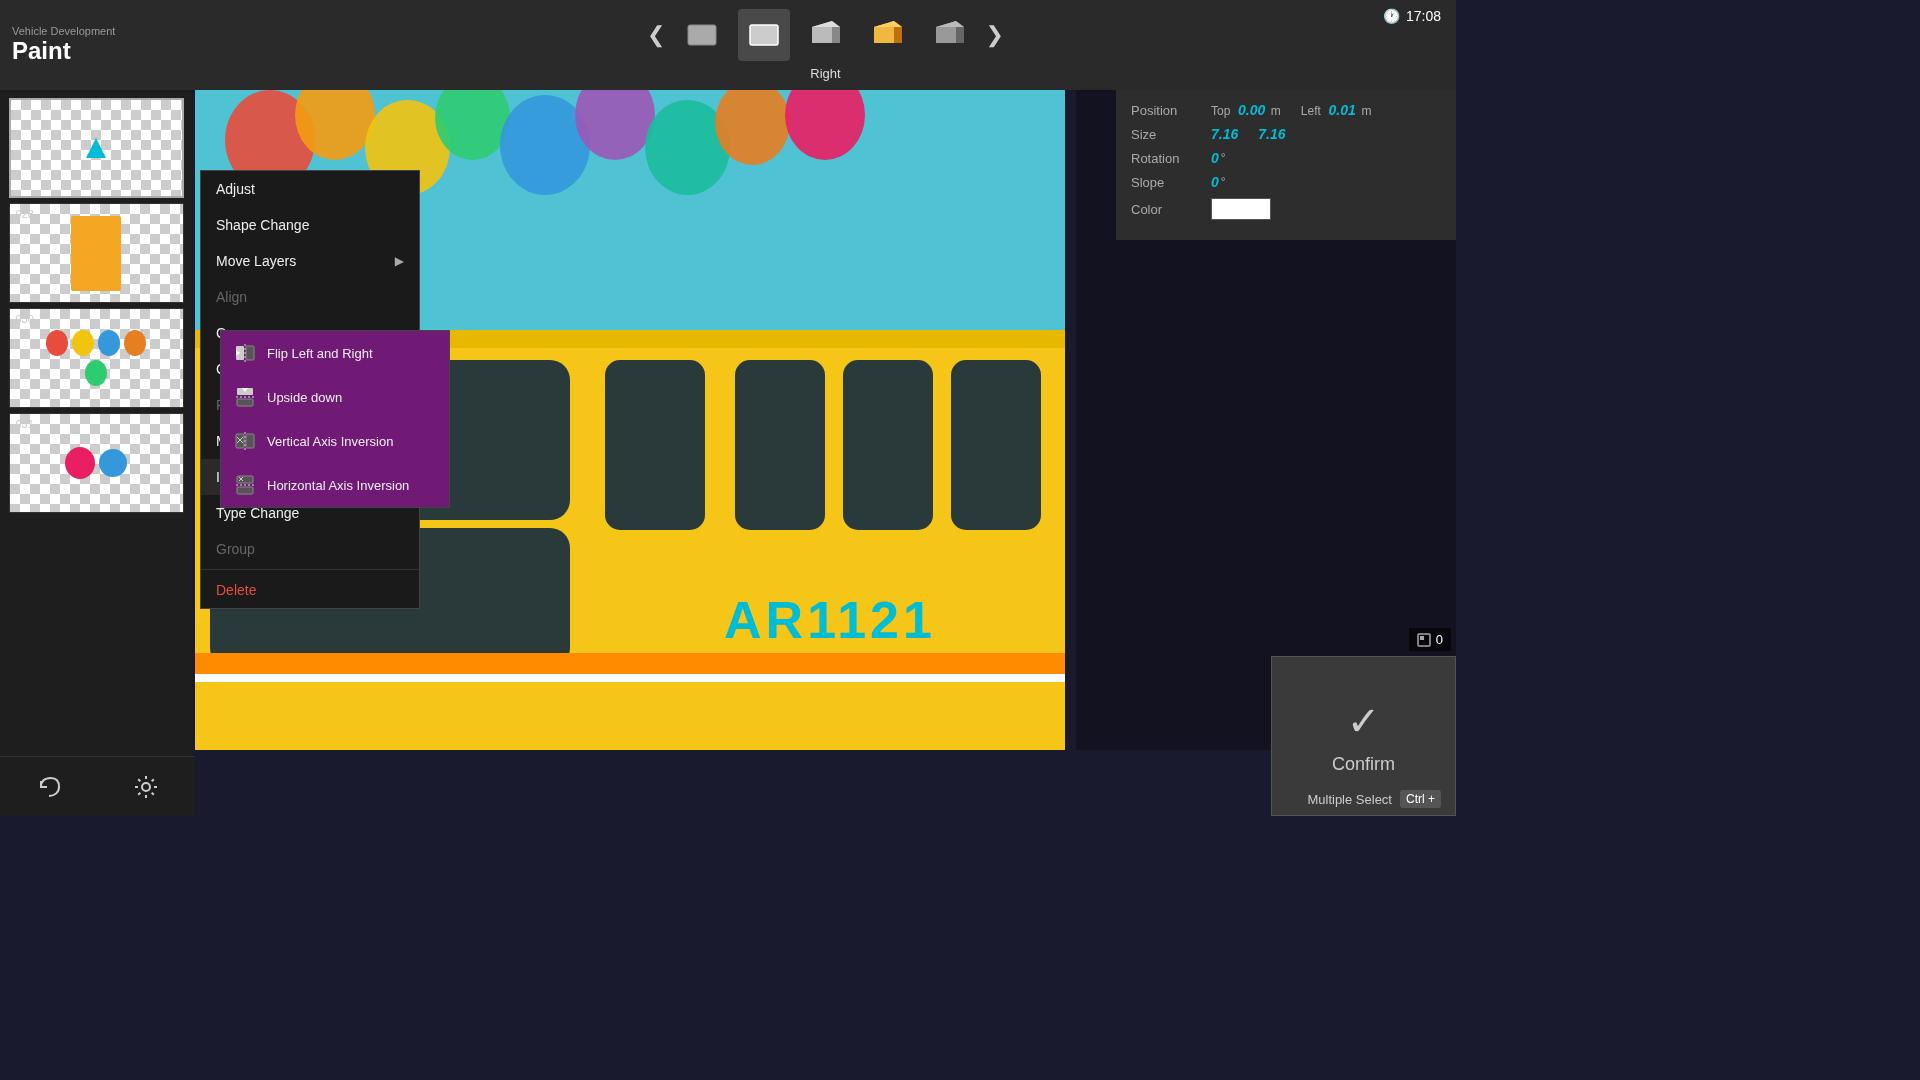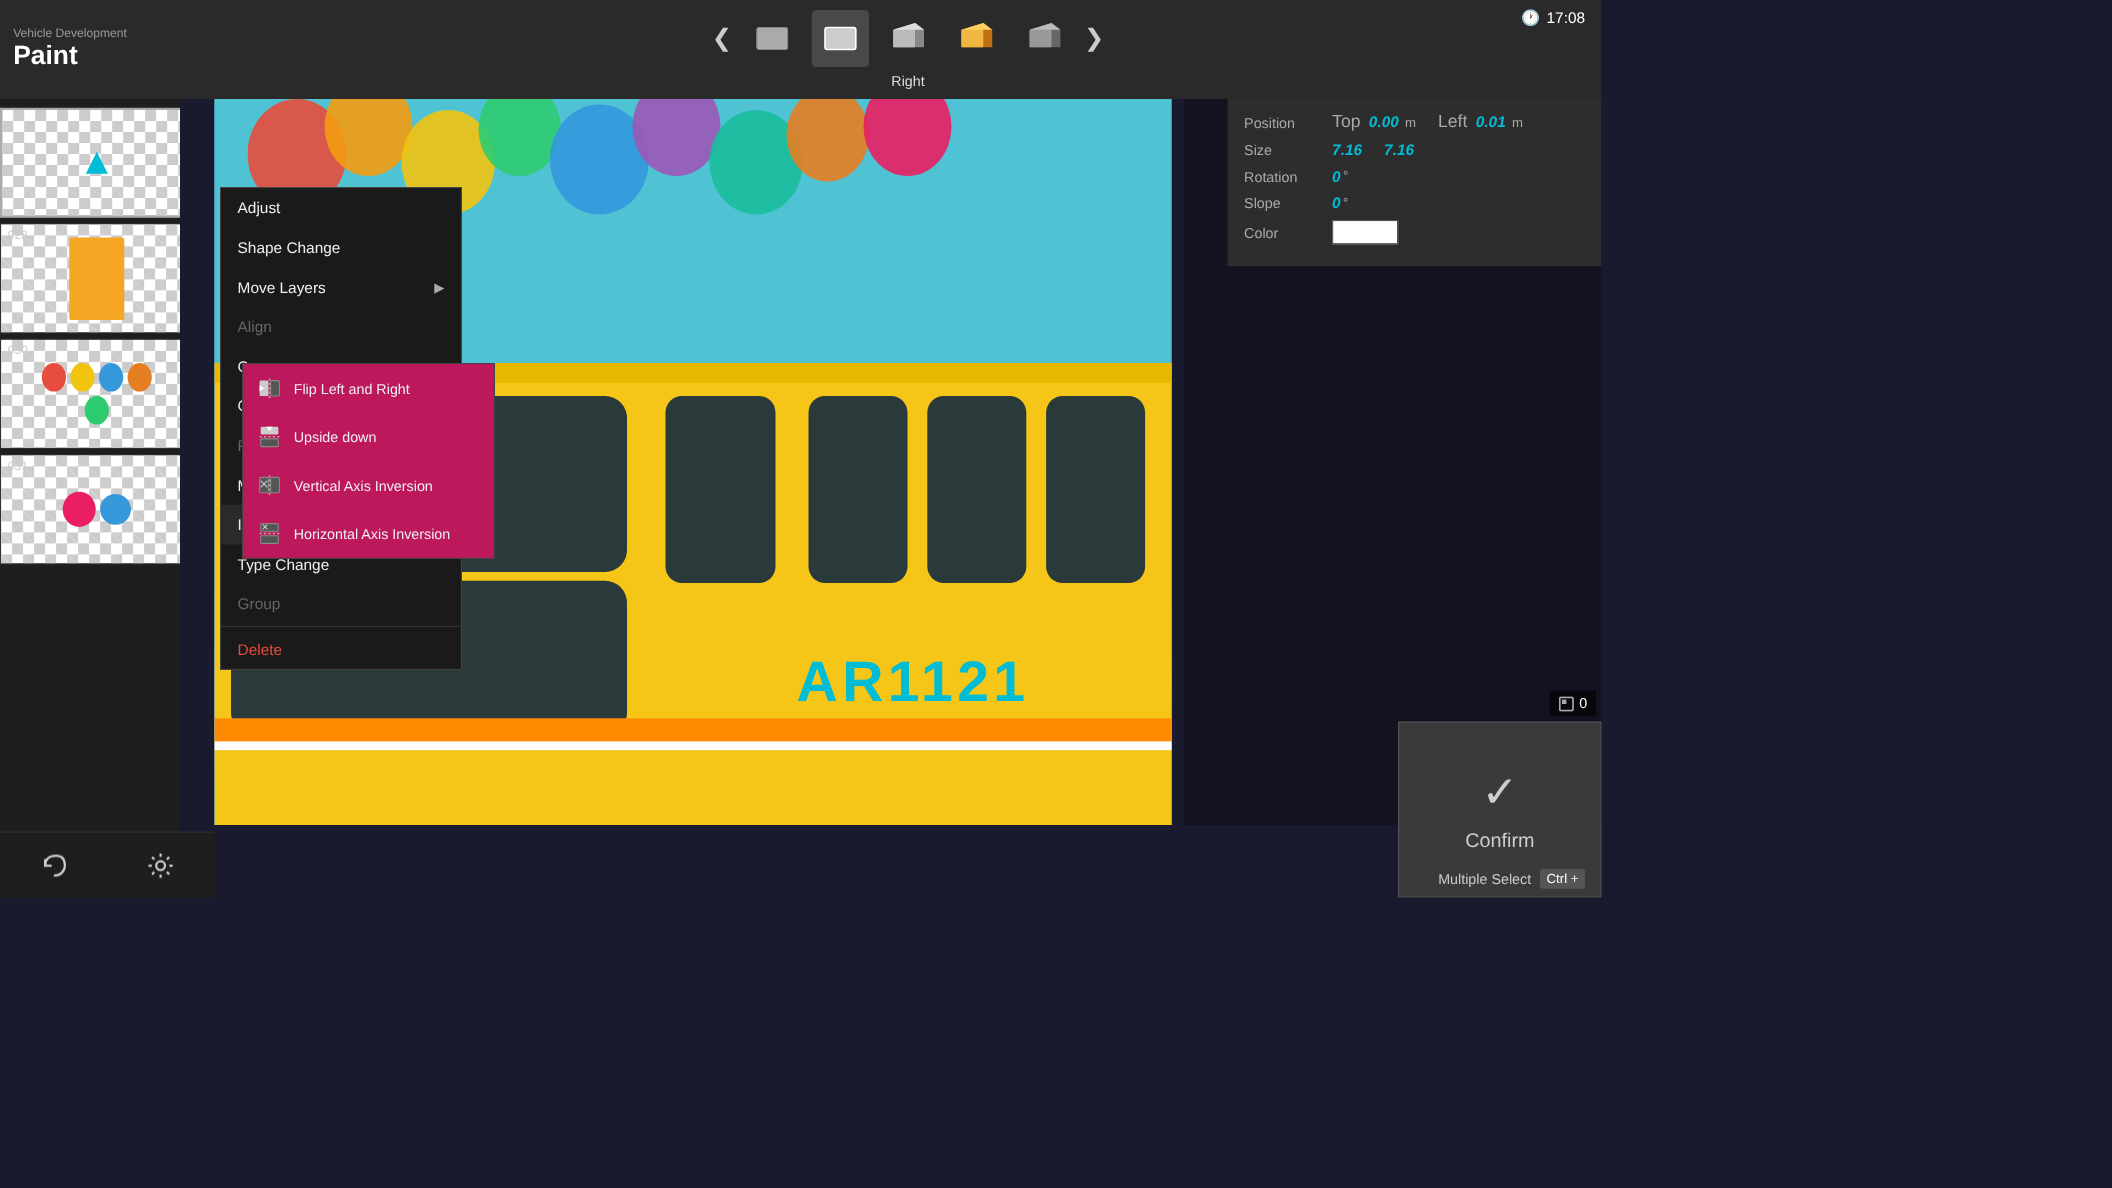--- a/index.html
+++ b/index.html
@@ -249,21 +249,21 @@
     }
 
     .prop-values {
       display: flex;
       gap: 20px;
       flex: 1;
     }
 
     .prop-sub-label {
       color: #aaa;
-      font-size: 16px;
+      font-size: 12px;
       margin-right: 4px;
     }
 
     .prop-value {
       color: #00bcd4;
       font-weight: bold;
       font-size: 14px;
       font-style: italic;
     }
 
@@ -278,21 +278,21 @@
       height: 22px;
       background: white;
       border: 1px solid #555;
     }
 
     
     .left-sidebar {
       position: absolute;
       left: 0;
       top: 90px;
-      width: 163px;
+      width: 192px;
       height: 726px;
       background: #1e1e1e;
       overflow-y: auto;
     }
 
     .sidebar-item {
       width: 175px;
       height: 100px;
       margin: 5px auto;
       position: relative;
@@ -400,21 +400,21 @@
       background: #333;
       margin: 2px 0;
     }
 
     
     .submenu {
       position: absolute;
       left: 220px;
       top: 330px;
       width: 230px;
-      background: #be185d;
+      background: #701a75;
       border: 1px solid #444;
       z-index: 101;
     }
 
     .submenu-item {
       padding: 10px 12px;
       font-size: 13px;
       color: #eee;
       cursor: pointer;
       display: flex;

